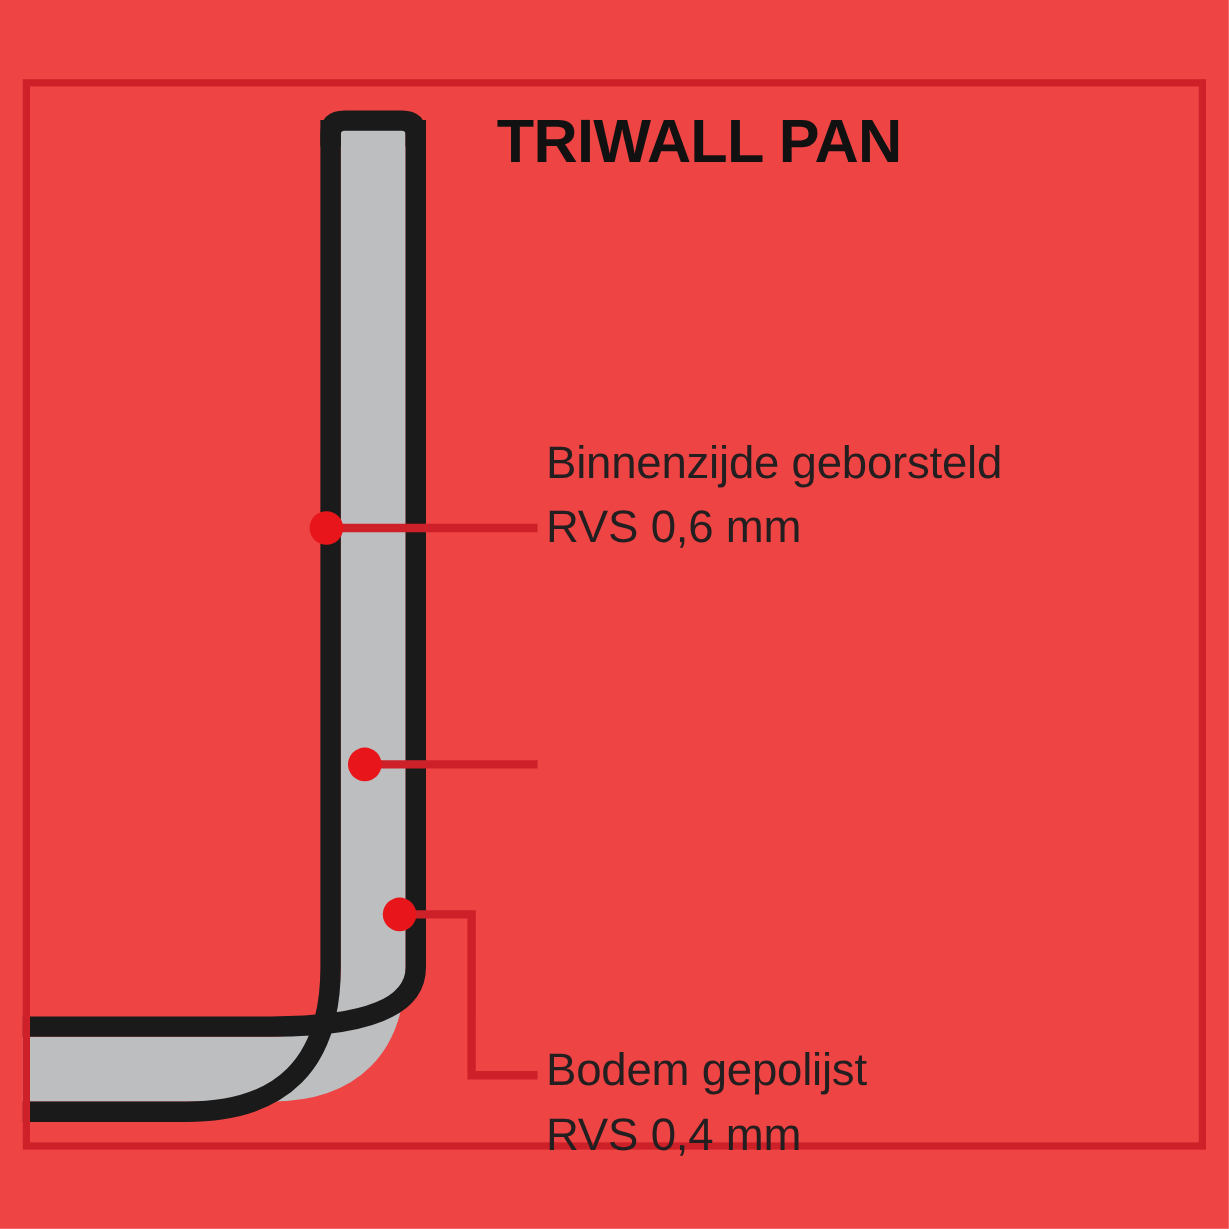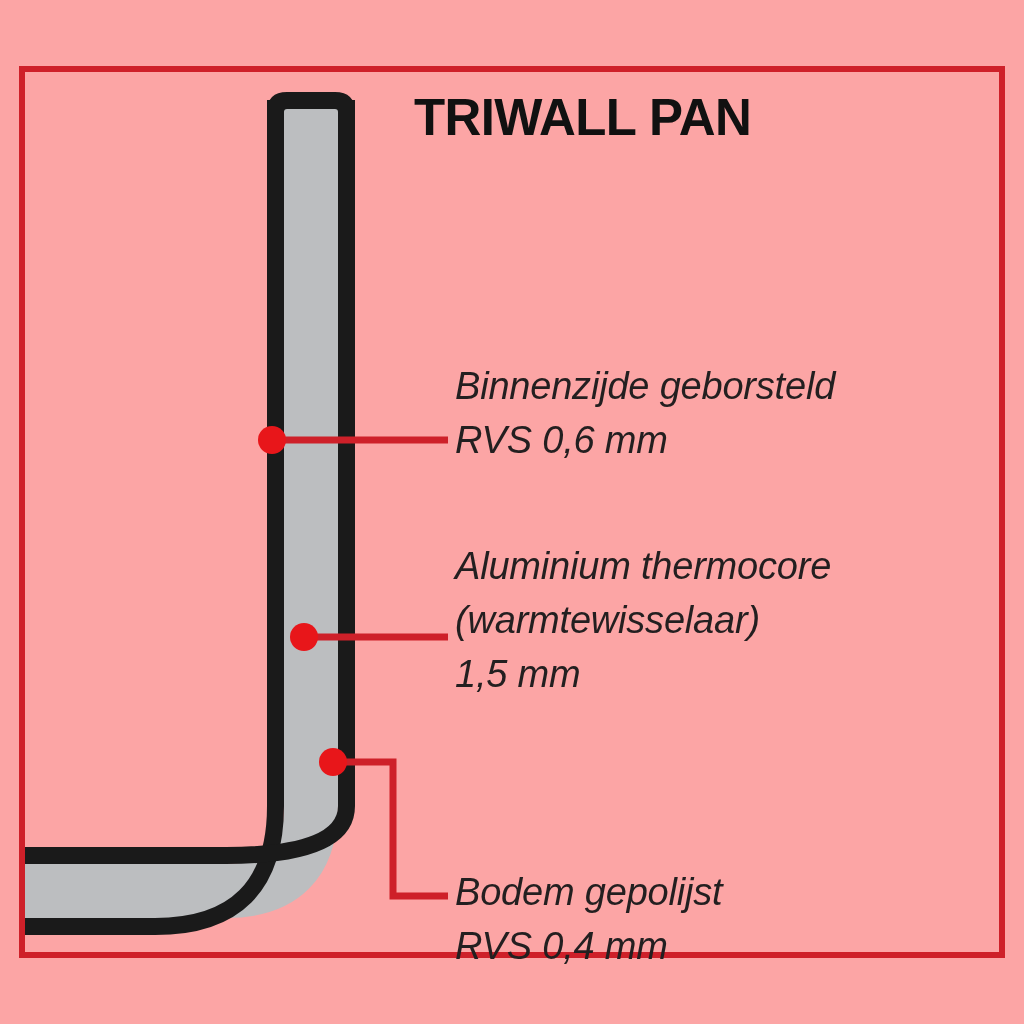--- a/index.html
+++ b/index.html
@@ -11,21 +11,21 @@
     width: 1024px;
     height: 1024px;
     font-family: "Liberation Sans", sans-serif;
     overflow: hidden;
   }
 
   #infographic {
     position: relative;
     width: 1024px;
     height: 1024px;
-    background: #fca5a5;
+    background: #ef4444;
   }
 
   
   .frame {
     position: absolute;
     left: 19px;
     top: 66px;
     width: 986px;
     height: 892px;
     border: 6px solid #CE2029;
@@ -60,21 +60,21 @@
   .label {
     position: absolute;
     left: 455px;
     color: #231F20;
     font-size: 38px;
     line-height: 1.42;
     font-weight: normal;
     letter-spacing: -0.2px;
     white-space: nowrap;
   }
-  .label-line { display: block; font-style: italic; }
+  .label-line { display: block; }
 
   #label-inner  { top: 360px; }
   #label-core   { top: 540px; }
   #label-bottom { top: 818px; margin-top: 48px; }
 </style>
 </head>
 <body>
 
 <div id="infographic">
 
@@ -104,24 +104,19 @@
 
   <div class="title">
     <span class="title-line">TRIWALL PAN</span>
   </div>
 
   <div class="label" id="label-inner">
     <span class="label-line">Binnenzijde geborsteld</span>
     <span class="label-line">RVS 0,6 mm</span>
   </div>
 
-  <div class="label" id="label-core">
-    <span class="label-line">Aluminium thermocore</span>
-    <span class="label-line">(warmtewisselaar)</span>
-    <span class="label-line">1,5 mm</span>
-  </div>
 
   <div class="label" id="label-bottom">
     <span class="label-line">Bodem gepolijst</span>
     <span class="label-line">RVS 0,4 mm</span>
   </div>
 
 </div>
 
 </body></html>

